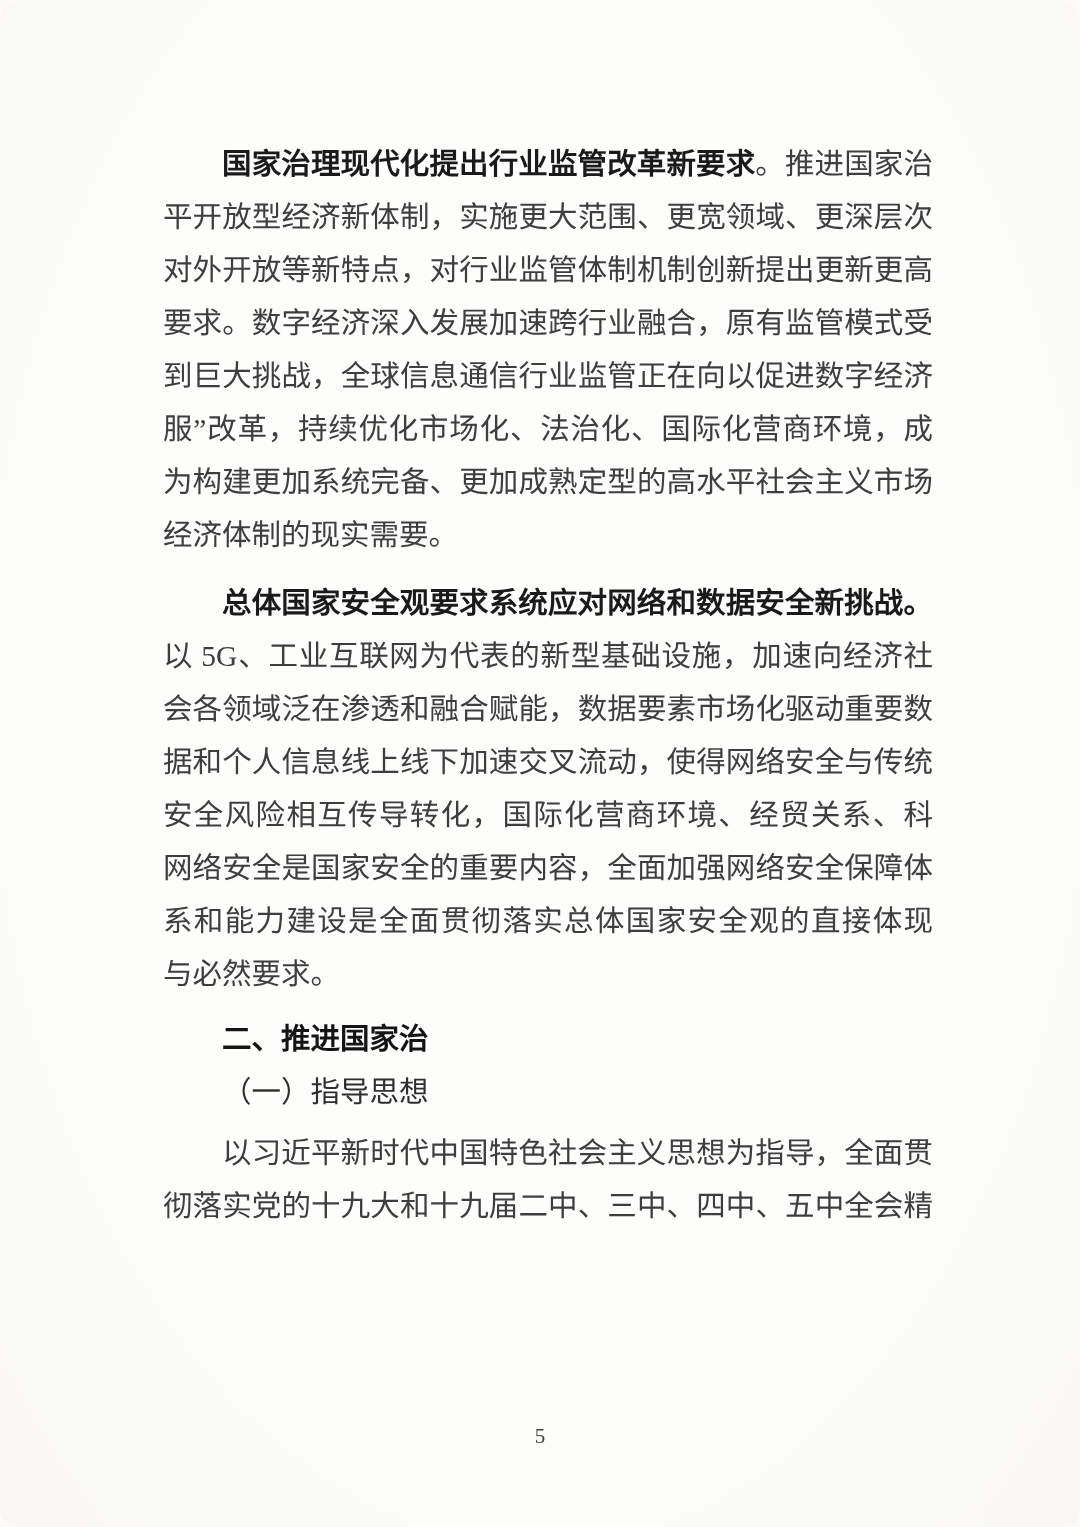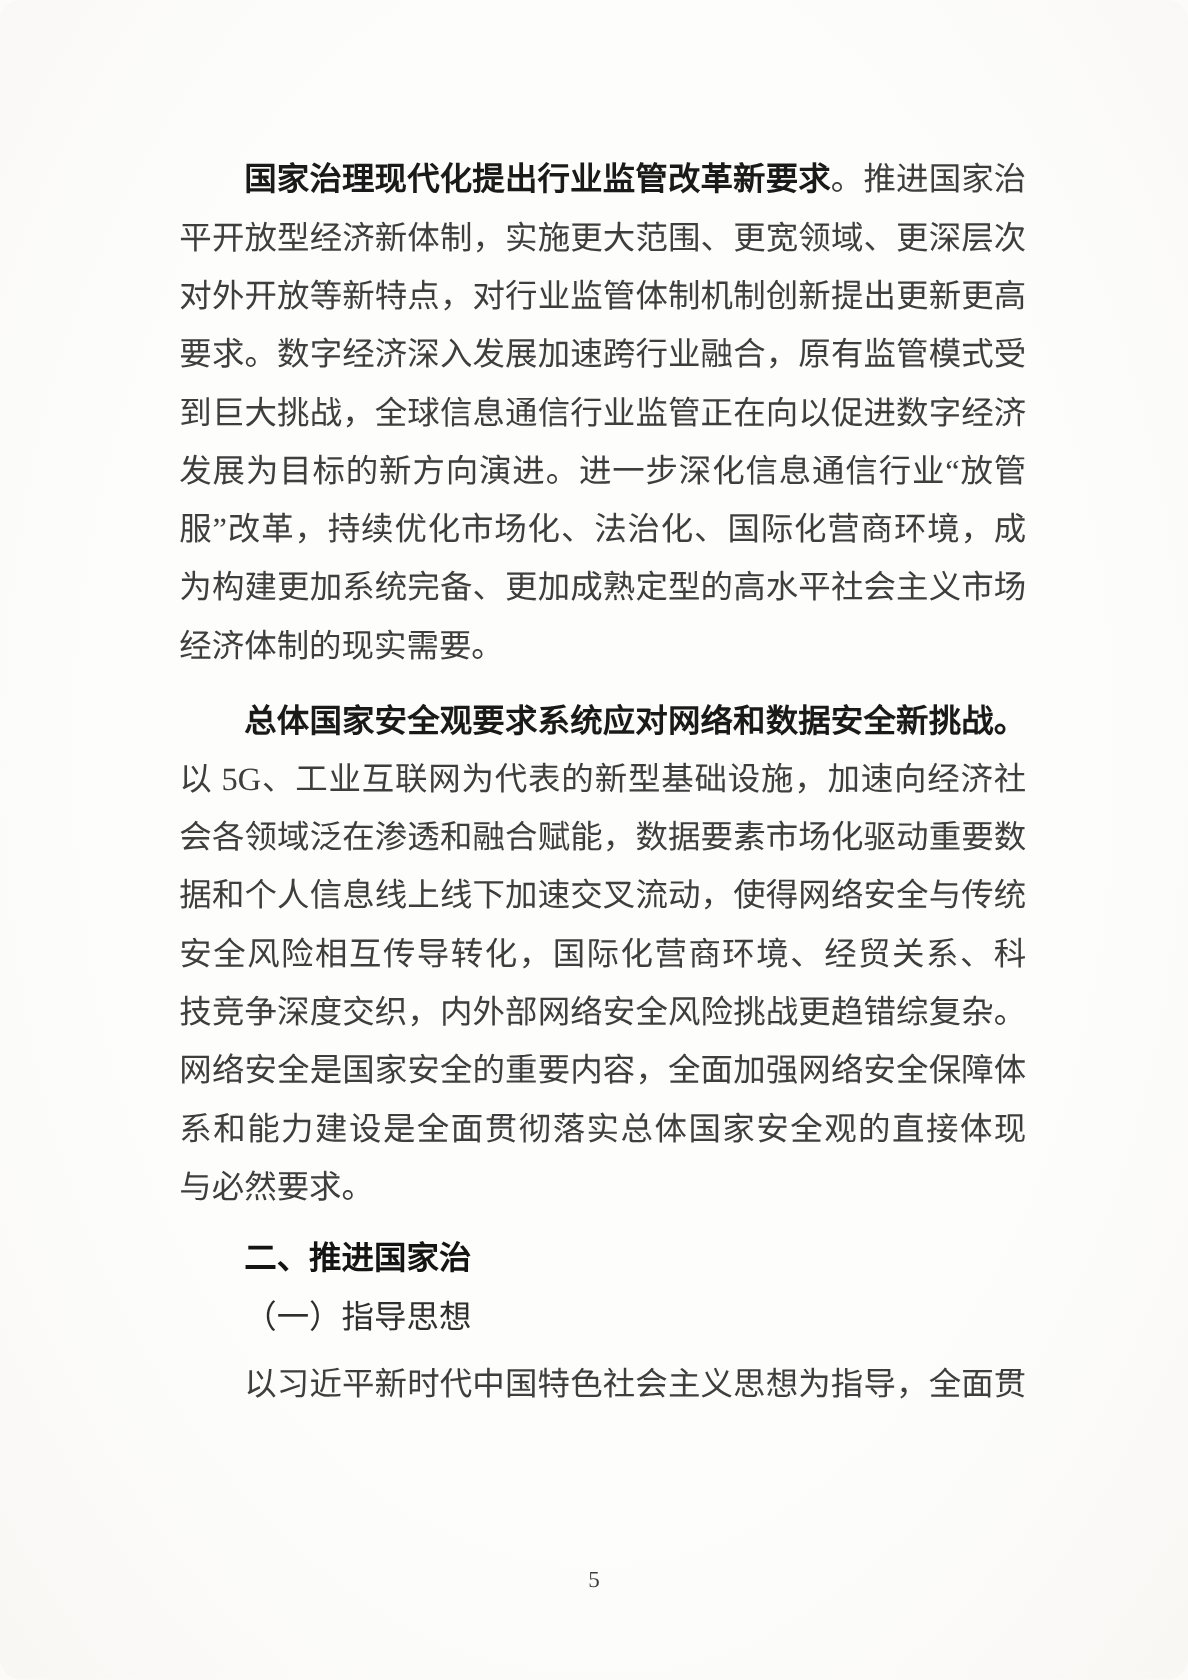--- a/index.html
+++ b/index.html
@@ -72,41 +72,40 @@
 <body>
 
 <div class="page">
   <div class="text-column">
       <div class="block para">
         <div class="line fill indent"><span class="bold-run">国家治理现代化提出行业监管改革新要求</span><span class="text-run">。推进国家治</span></div>
         <div class="line fill"><span class="text-run">平开放型经济新体制，实施更大范围、更宽领域、更深层次</span></div>
         <div class="line fill"><span class="text-run">对外开放等新特点，对行业监管体制机制创新提出更新更高</span></div>
         <div class="line fill"><span class="text-run">要求。数字经济深入发展加速跨行业融合，原有监管模式受</span></div>
         <div class="line fill"><span class="text-run">到巨大挑战，全球信息通信行业监管正在向以促进数字经济</span></div>
-        <div class="line fill"><span class="text-run">发展为目标的新方向演进。进一步深化信息通信行业“放管</span></div>
         <div class="line fill"><span class="text-run">服”改革，持续优化市场化、法治化、国际化营商环境，成</span></div>
         <div class="line fill"><span class="text-run">为构建更加系统完备、更加成熟定型的高水平社会主义市场</span></div>
         <div class="line"><span class="text-run">经济体制的现实需要。</span></div>
       </div>
       <div class="block para">
         <div class="line fill indent"><span class="bold-run">总体国家安全观要求系统应对网络和数据安全新挑战。</span></div>
         <div class="line fill"><span class="text-run">以 5G、工业互联网为代表的新型基础设施，加速向经济社</span></div>
         <div class="line fill"><span class="text-run">会各领域泛在渗透和融合赋能，数据要素市场化驱动重要数</span></div>
         <div class="line fill"><span class="text-run">据和个人信息线上线下加速交叉流动，使得网络安全与传统</span></div>
         <div class="line fill"><span class="text-run">安全风险相互传导转化，国际化营商环境、经贸关系、科</span></div>
-        <div class="line fill"><span class="text-run">技竞争深度交织，内外部网络安全风险挑战更趋错综复杂。</span></div>
         <div class="line fill"><span class="text-run">网络安全是国家安全的重要内容，全面加强网络安全保障体</span></div>
         <div class="line fill"><span class="text-run">系和能力建设是全面贯彻落实总体国家安全观的直接体现</span></div>
         <div class="line"><span class="text-run">与必然要求。</span></div>
       </div>
       <div class="block heading">
         <div class="line indent"><span class="text-run">二、推进国家治</span></div>
       </div>
       <div class="block subheading">
         <div class="line indent"><span class="text-run">（一）指导思想</span></div>
       </div>
       <div class="block para">
         <div class="line fill indent"><span class="text-run">以习近平新时代中国特色社会主义思想为指导，全面贯</span></div>
+        <div class="line fill"><span class="text-run">彻落实党的十九大和十九届二中、三中、四中、五中全会精</span></div>
       </div>
     </div>
 
   <div class="page-number">5</div>
 </div>
 
 </body></html>

